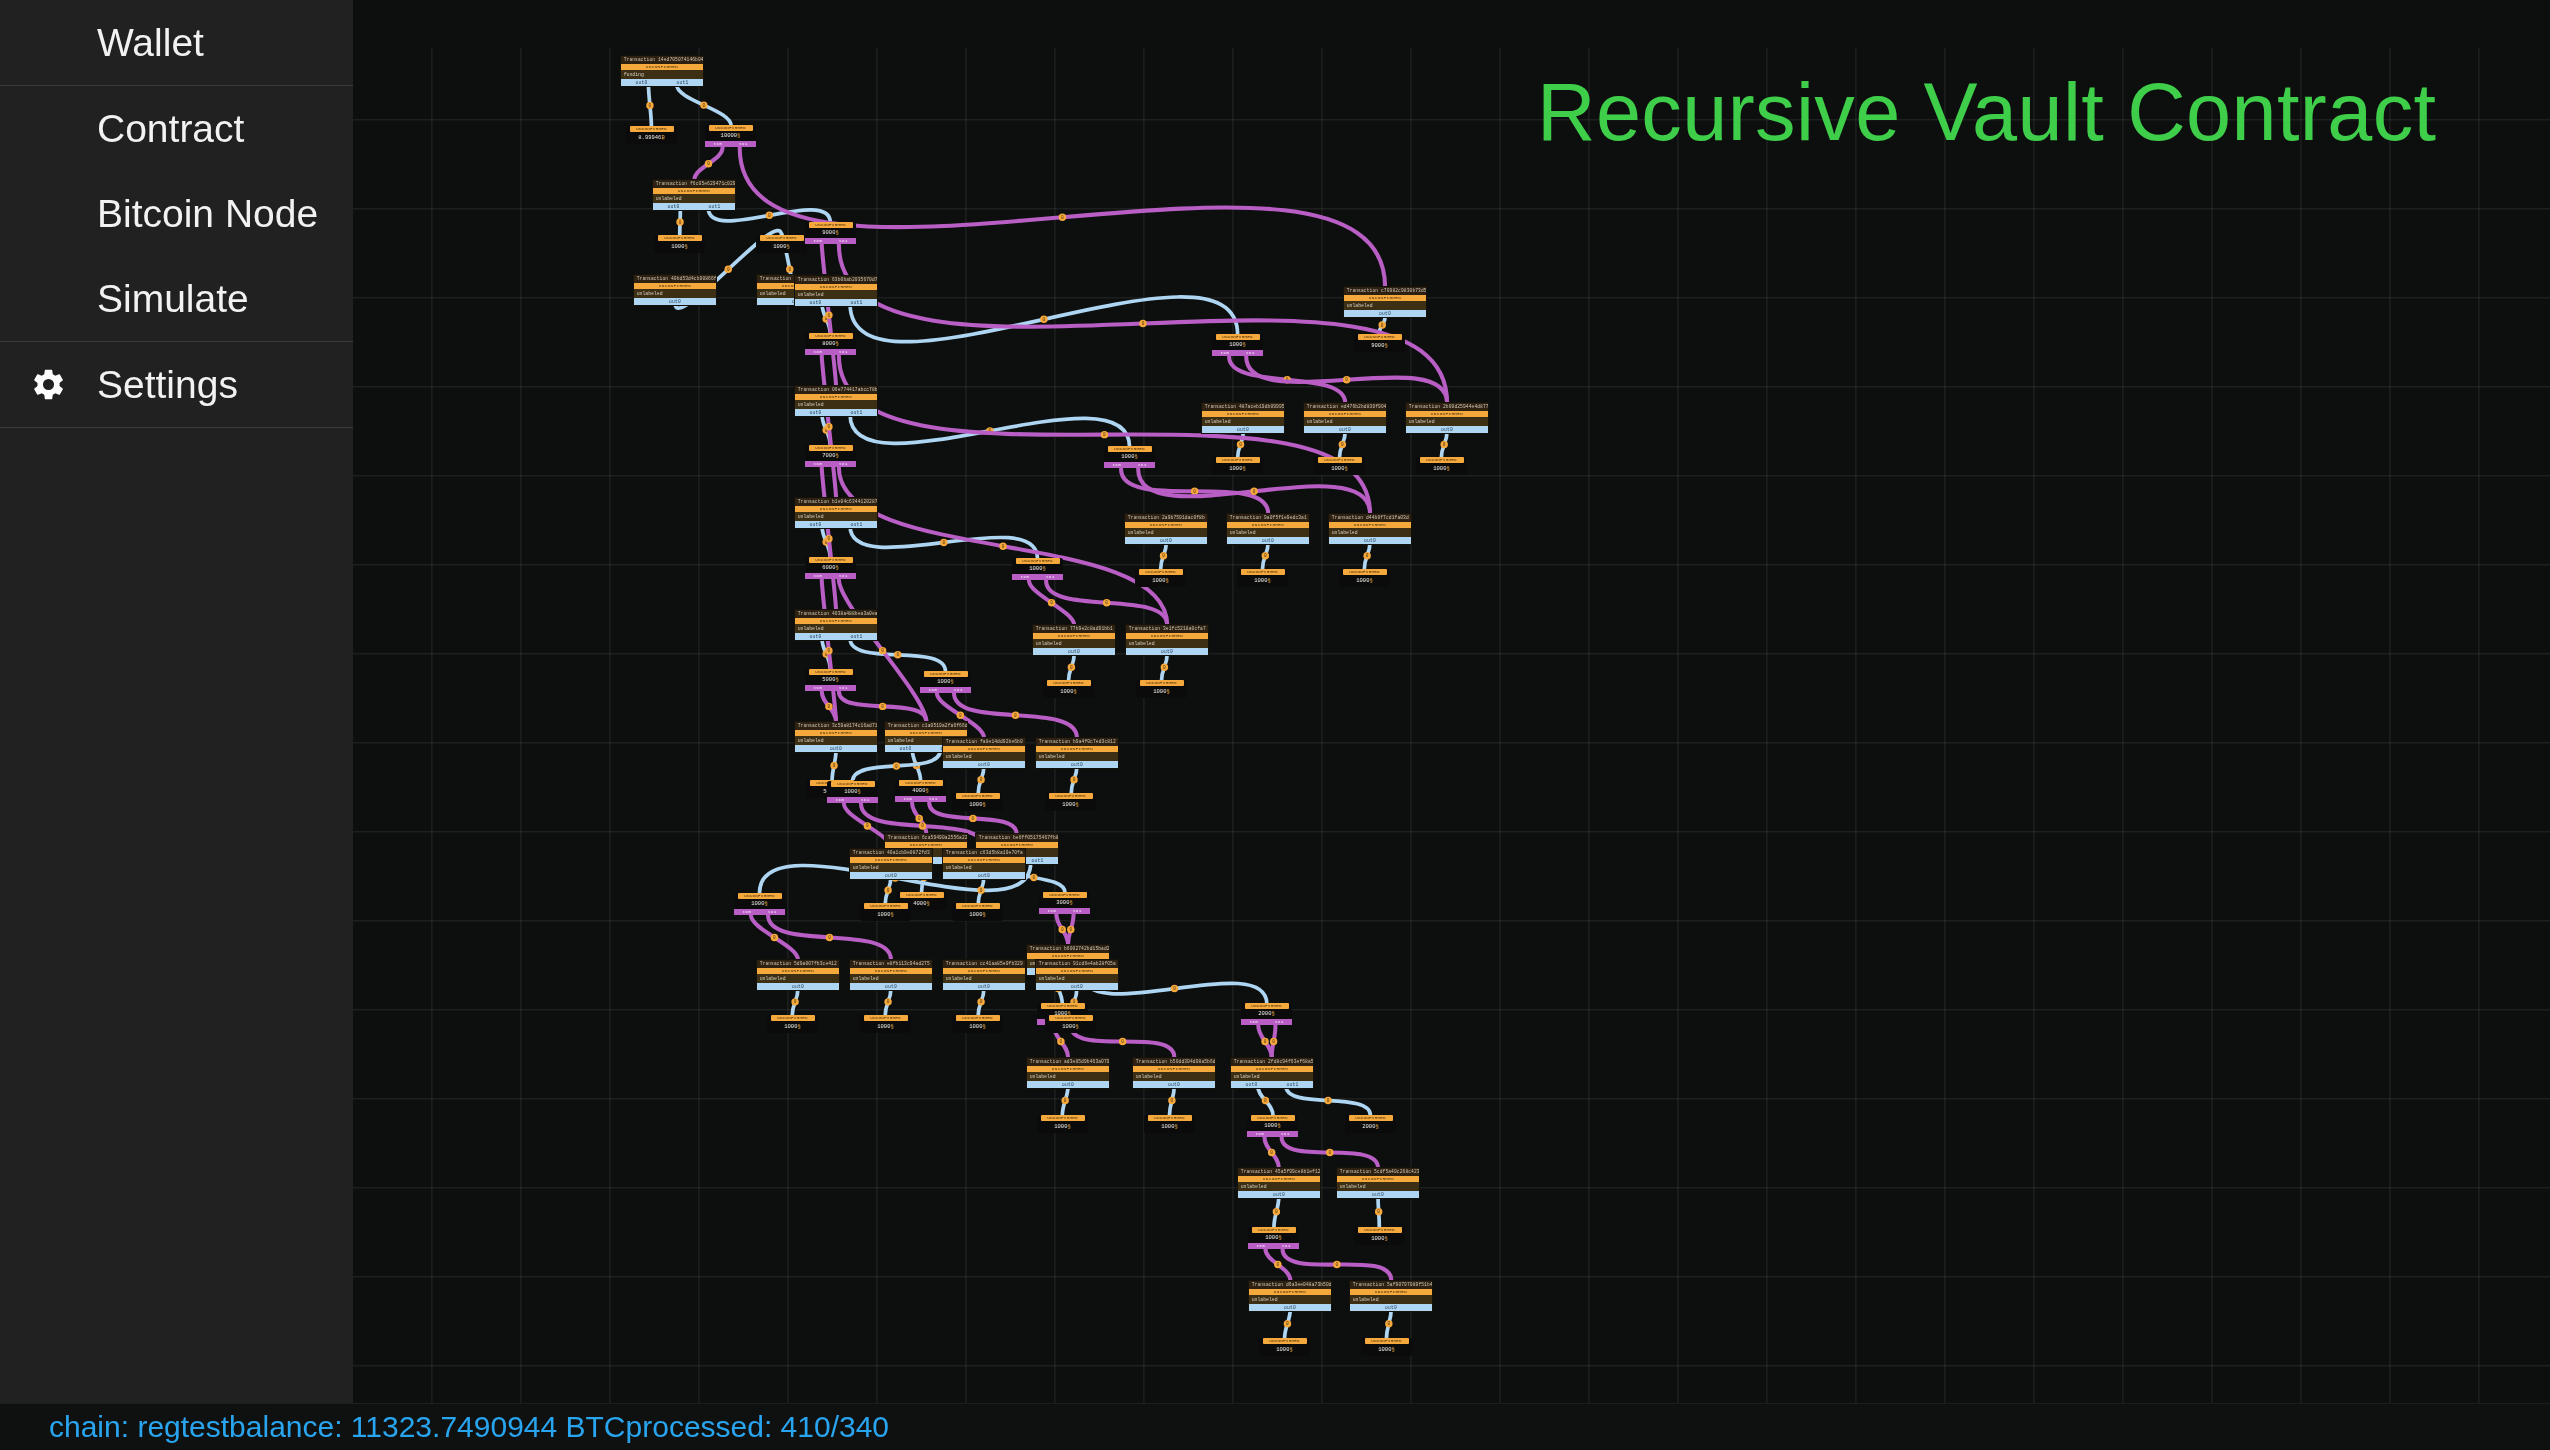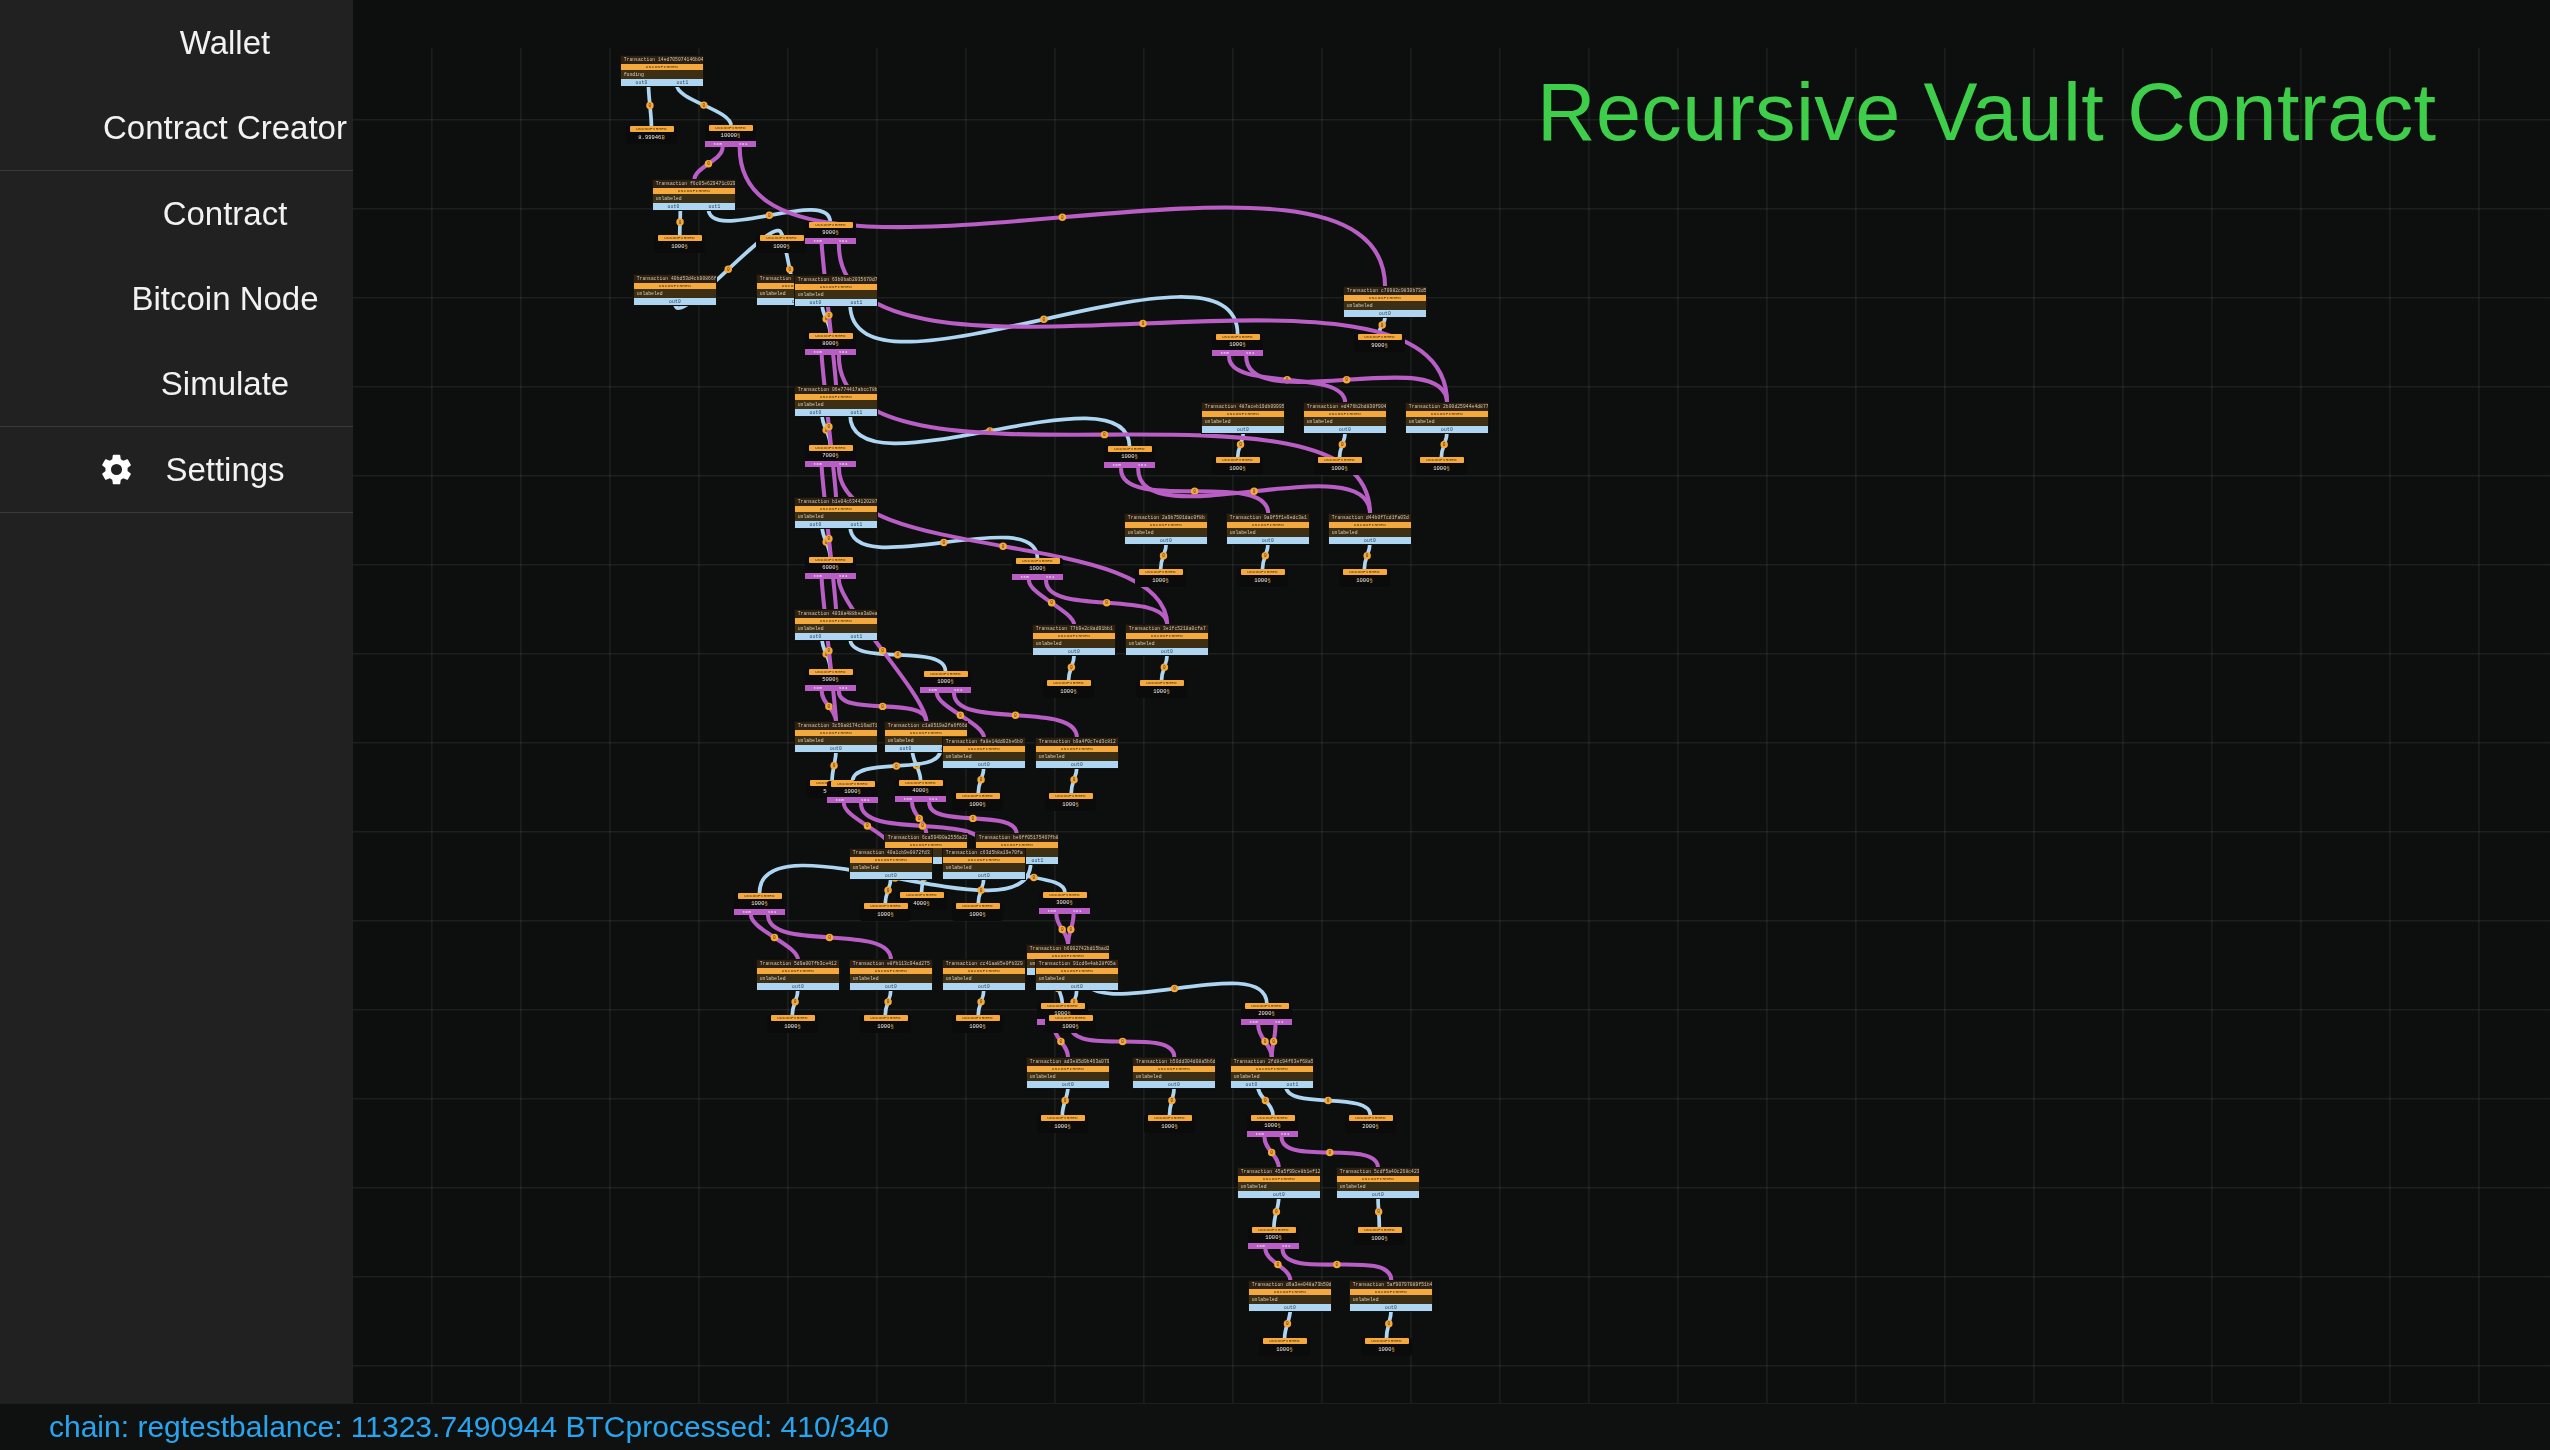--- a/index.html
+++ b/index.html
@@ -7,21 +7,21 @@
   body{width:2550px;height:1450px;overflow:hidden;
        font-family:"Liberation Sans",sans-serif;}
   #app{position:relative;width:2550px;height:1450px;display:flex;}
 
   
   #sidebar{width:353px;height:1404px;background:#212121;flex:0 0 353px;
            position:relative;z-index:40;box-sizing:border-box;}
   .nav-group{border-bottom:0.9px solid #3a3a3a;}
   .nav-group.last{border-bottom:0.9px solid #3a3a3a;}
   .nav-item{height:85px;display:flex;align-items:center;color:#f2f2f2;
-            font-size:33px;cursor:pointer;box-sizing:border-box;justify-content:center;}
+            font-size:39px;cursor:pointer;box-sizing:border-box;}
   .nav-item .ico{width:97px;flex:0 0 97px;display:flex;align-items:center;
                  justify-content:center;}
   .nav-item .ico svg{width:37px;height:37px;fill:#ffffff;}
   .nav-item .lbl{white-space:nowrap;}
 
   
   #canvas{position:relative;flex:1 1 auto;height:1404px;overflow:hidden;
           background-color:#0d0f0e;
           background-image:
             linear-gradient(to right,rgba(200,200,200,.13) 1.3px,transparent 1.3px),
@@ -83,24 +83,20 @@
 </head>
 <body>
 
 <div id="app">
 
   <nav id="sidebar">
       <div class="nav-group">
         <div class="nav-item">
           <span class="ico"></span>
           <span class="lbl">Wallet</span>
-        </div>
-        <div class="nav-item">
-          <span class="ico"></span>
-          <span class="lbl">Contract Creator</span>
         </div>
       </div>
       <div class="nav-group">
         <div class="nav-item">
           <span class="ico"></span>
           <span class="lbl">Contract</span>
         </div>
         <div class="nav-item">
           <span class="ico"></span>
           <span class="lbl">Bitcoin Node</span>

